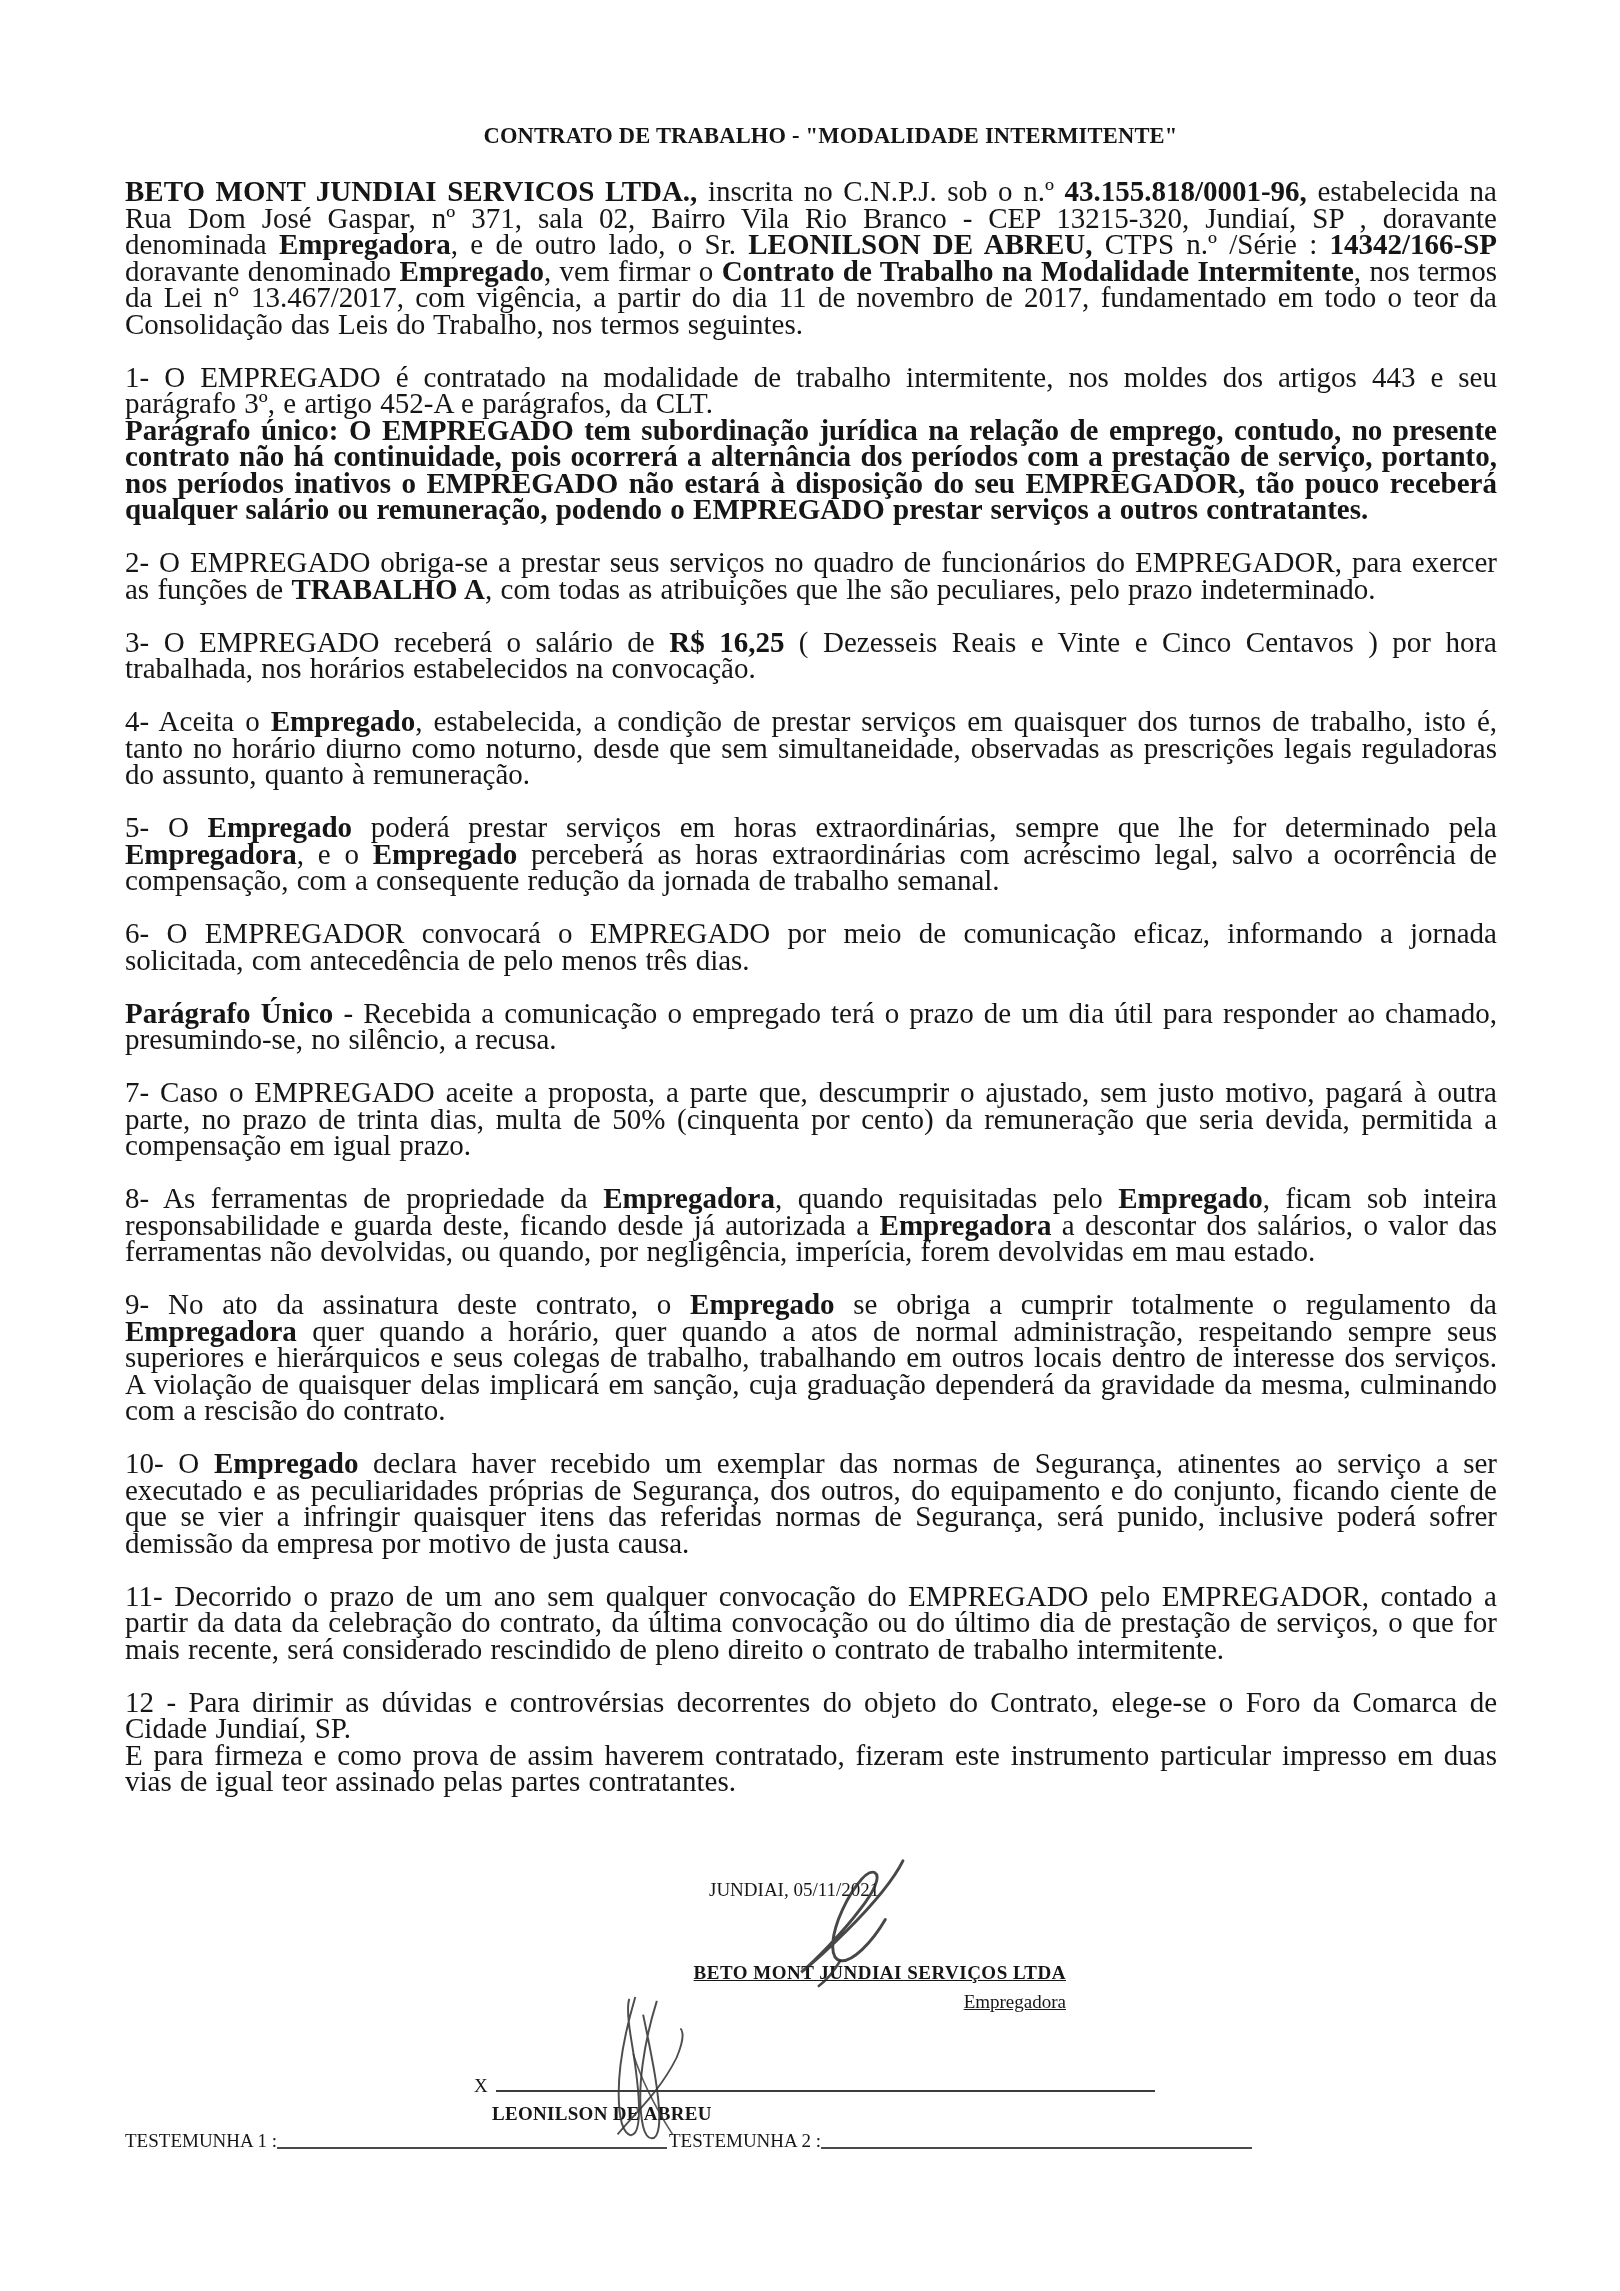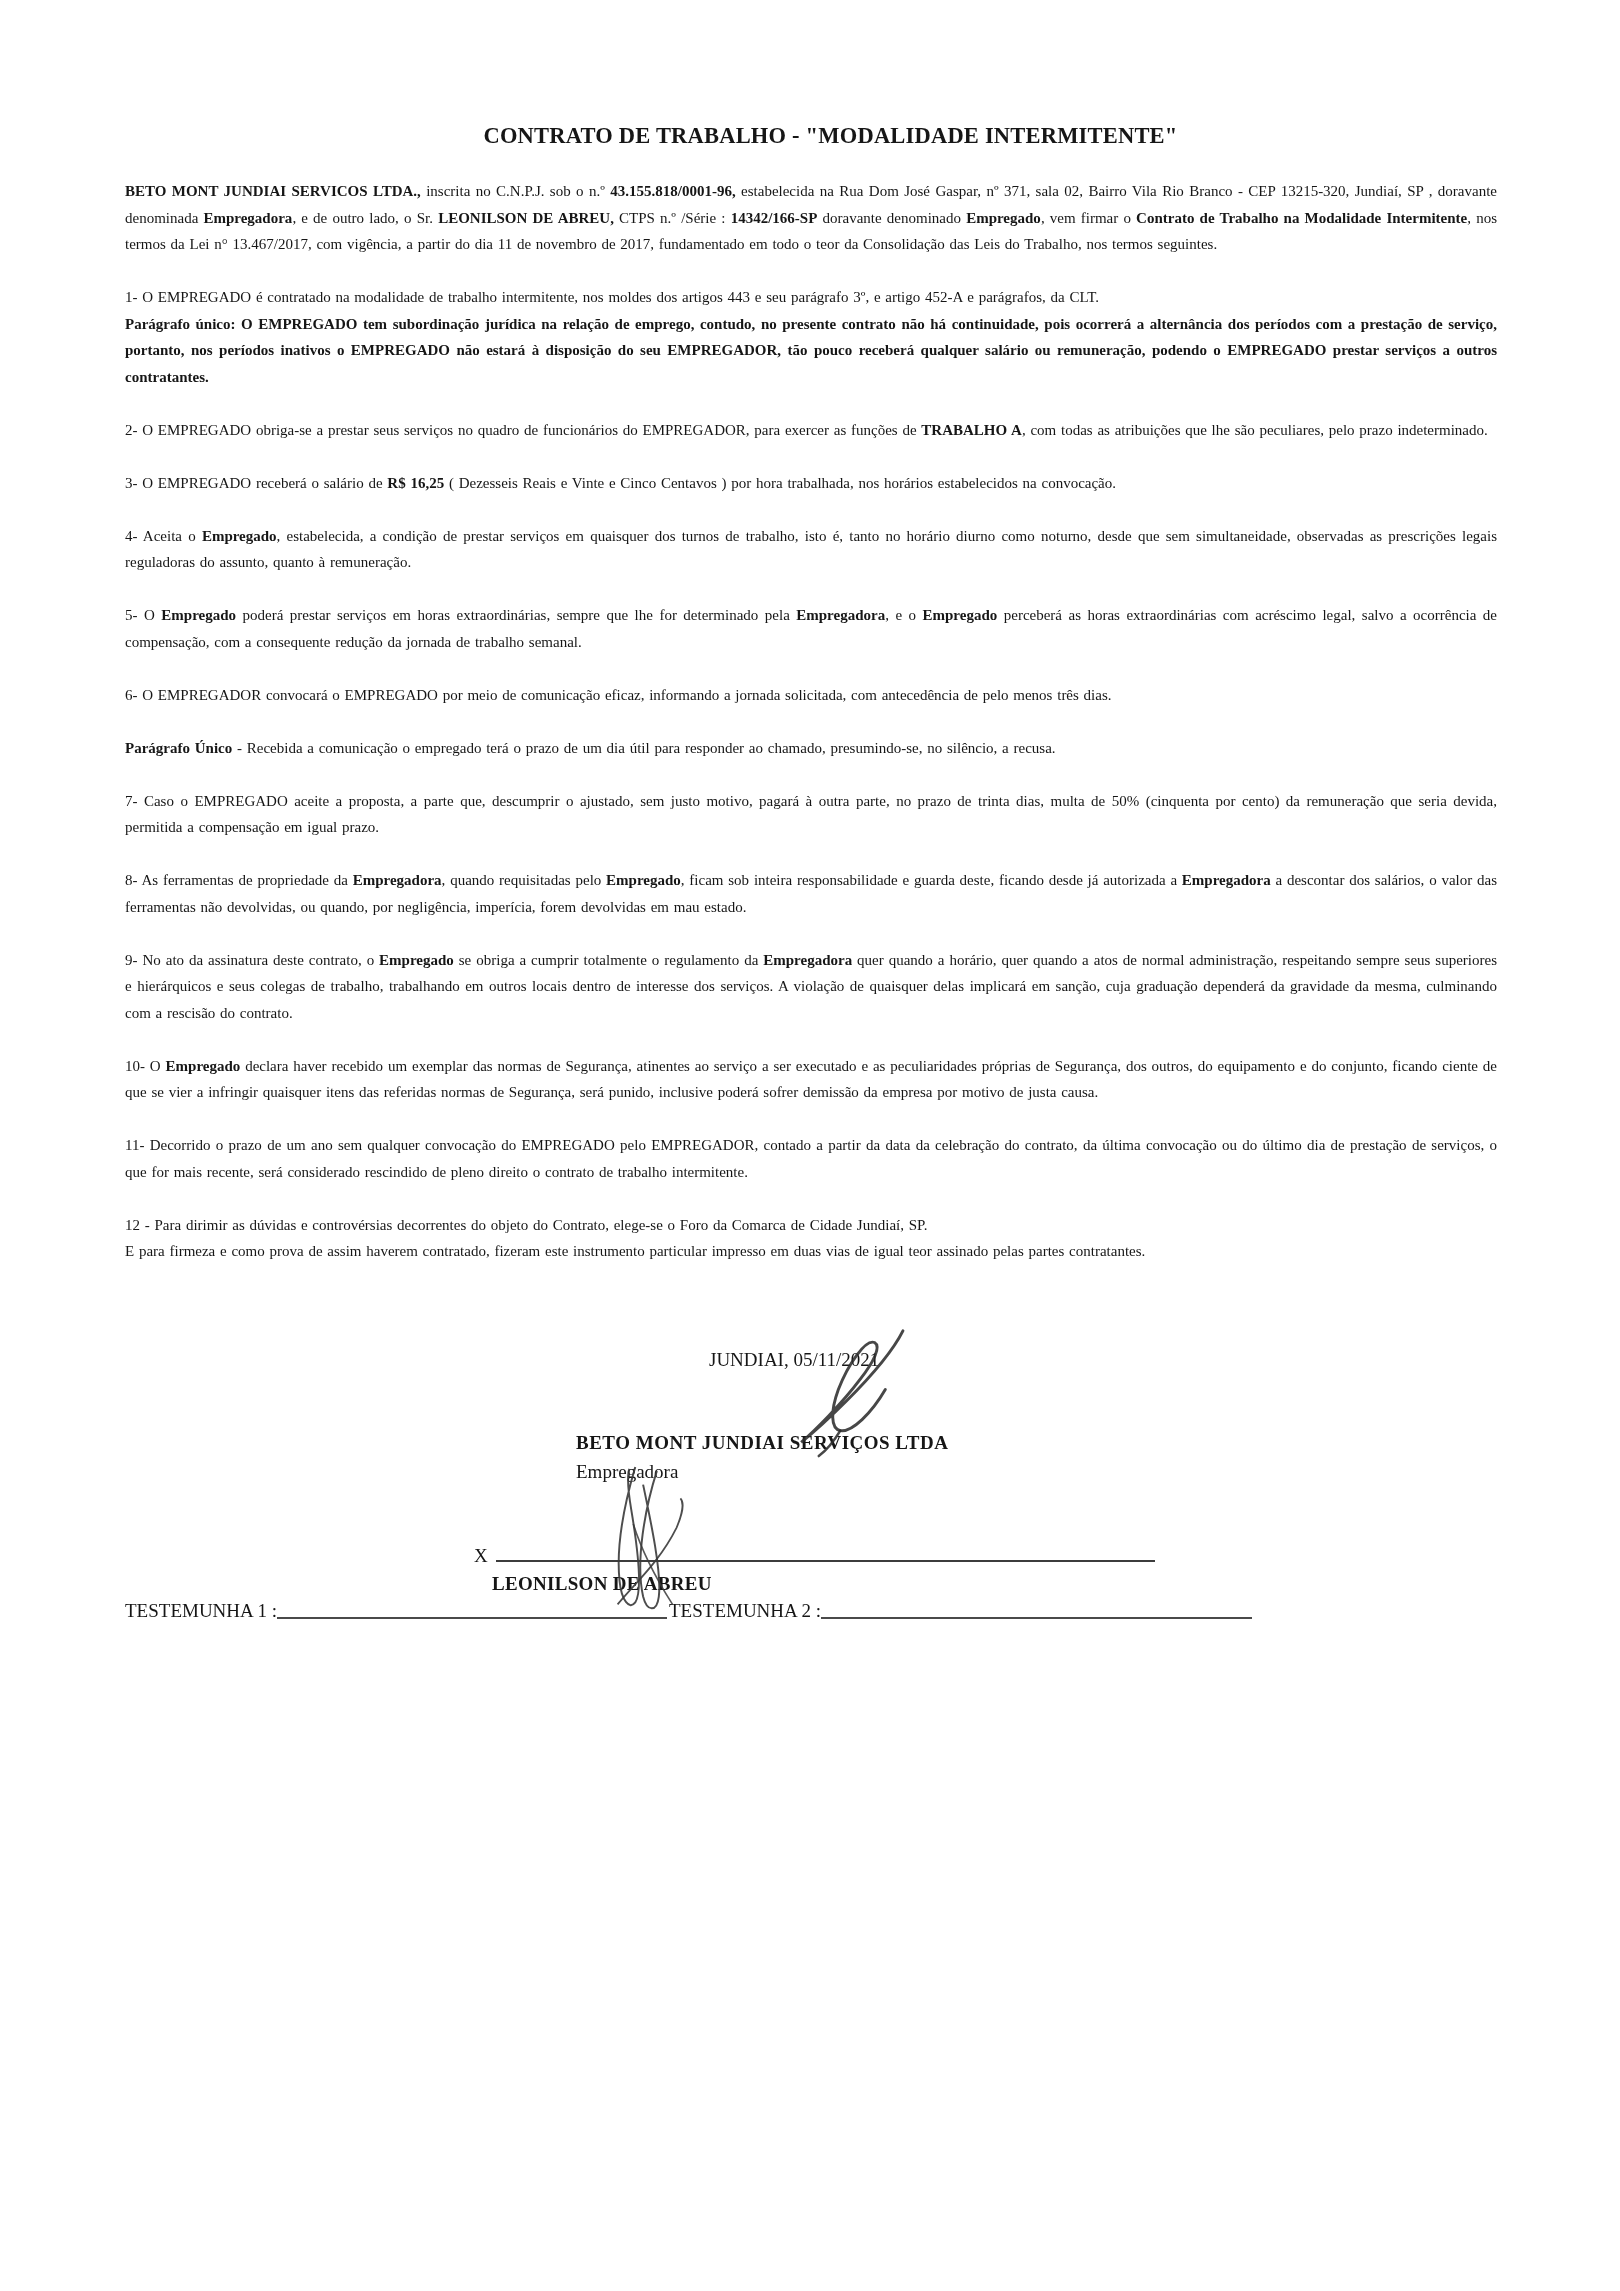--- a/index.html
+++ b/index.html
@@ -18,42 +18,43 @@
     box-sizing:border-box;
   }
   .title{
     font-size:22.5px;
     font-weight:bold;
     text-align:center;
     letter-spacing:0.2px;
     margin:0 0 29px 39px;
   }
   .para{
-    font-size:15px;
+    font-size:29px;
     line-height:26.5px;
     text-align:justify;
     margin:0 0 26.5px 0;
     word-spacing:1px;
   }
   .para.tight{margin-bottom:0;}
   .para b{font-weight:bold;}
   .closing{position:relative;font-size:19px;line-height:26.5px;}
   .date-line{
     position:relative;
     width:fit-content;
     margin:82px 0 0 584px;
   }
   .sig-employer{
     position:absolute;left:47px;top:-25.5px;
     pointer-events:none;
   }
   .company-block{
     width:490px;
     margin:57px 0 0 451px;
-    text-align:left;
+    text-align:right;
+    text-decoration:underline;
   }
   .company-name{font-weight:bold;letter-spacing:0.5px;}
   .company-role{margin-top:2.9px;}
   .x-line{
     position:relative;
     margin:57px 0 0 349px;
     white-space:nowrap;
   }
   .sigline{
     display:inline-block;

